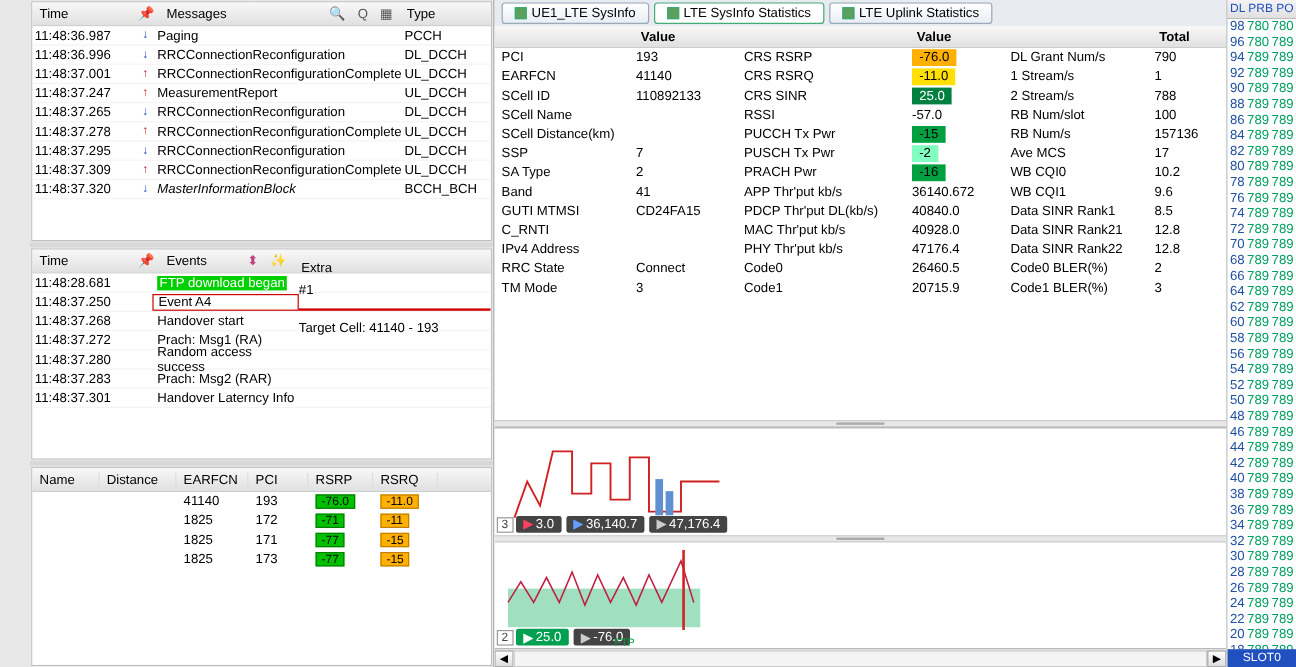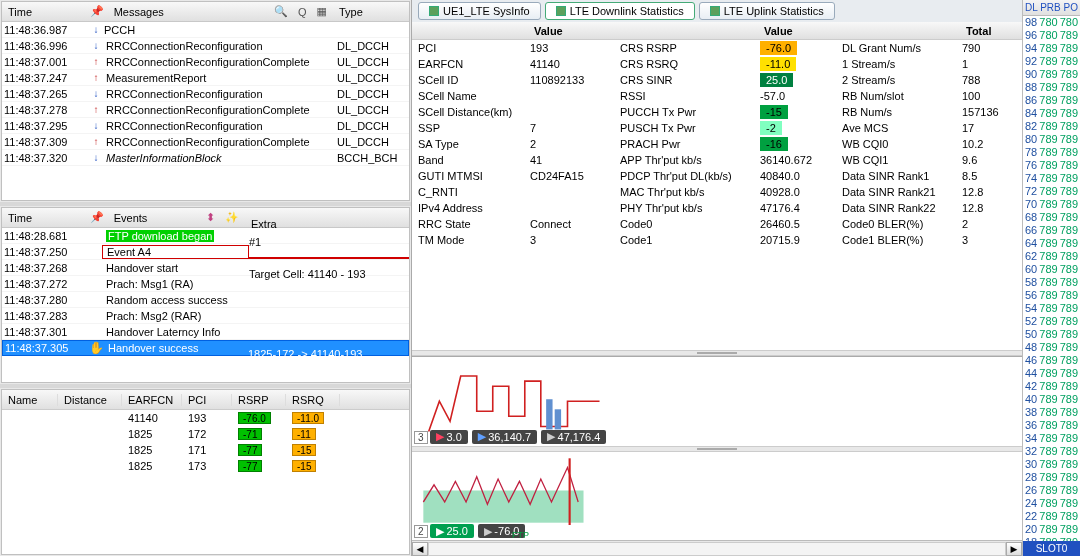--- a/index.html
+++ b/index.html
@@ -1,17 +1,17 @@
 <!DOCTYPE html>
 <html><head>
 <meta charset="utf-8">
 <style>
 * { box-sizing: border-box; margin: 0; padding: 0; font-family: Tahoma, Arial, sans-serif; font-size: 11px; }
 body { background: #e8e8e8; width: 1080px; height: 556px; overflow: hidden; position: relative; }
-.main { display: flex; width: 100%; height: 100%; }
+.main { display: flex; width: 100%; height: 100%; padding-left: 25px; }
 .left-col { width: 420px; display: flex; flex-direction: column; border-right: 1px solid #aaa; }
 .right-col { flex: 1; display: flex; }
 .right-main { flex: 1; display: flex; flex-direction: column; overflow: hidden; }
 .right-strip { width: 58px; background: #f0f0f0; border-left: 1px solid #bbb; display: flex; flex-direction: column; justify-content: flex-end; }
 
 .pane { background: #fff; border: 1px solid #c0c0c0; margin: 1px; display: flex; flex-direction: column; overflow: hidden; }
 .pane-hdr { background: linear-gradient(#f8f8f8,#e0e0e0); border-bottom: 1px solid #c8c8c8; display: flex; align-items: center; height: 20px; padding: 0 2px; gap: 6px; }
 .pane-hdr .col { flex: 0 0 auto; padding: 0 4px; }
 .hdr-time { width: 80px; }
 .icon-pin { color: #5080c0; }
@@ -114,20 +114,21 @@
         <span class="icon-tool">Q</span>
         <span class="icon-tool">▦</span>
         <span class="col c-type">Type</span>
       </div>
       <div class="grid" id="msg-grid">
           <div class="row">
             <span class="c-time">11:48:36.987</span>
   <span class="c-ico">
               <span class="arrow-down">↓</span>
             </span>
+  <span class="c-msg ">Paging</span>
   <span class="c-type">PCCH</span>
           </div>
           <div class="row">
             <span class="c-time">11:48:36.996</span>
   <span class="c-ico">
               <span class="arrow-down">↓</span>
             </span>
   <span class="c-msg ">RRCConnectionReconfiguration</span>
   <span class="c-type">DL_DCCH</span>
           </div>
@@ -236,26 +237,20 @@
             <span class="c-ev-time">11:48:37.283</span>
   <span style="width:14px"></span>
   <span class="c-ev-name">Prach: Msg2 (RAR)</span>
   <span class="c-ev-extra"></span>
           </div>
           <div class="row">
             <span class="c-ev-time">11:48:37.301</span>
   <span style="width:14px"></span>
   <span class="c-ev-name">Handover Laterncy Info</span>
   <span class="c-ev-extra"></span>
-          </div>
-          <div class="row hl-border-blue">
-            <span class="c-ev-time">11:48:37.305</span>
-            <span class="hand-ico">✋</span>
-            <span class="c-ev-name">Handover success</span>
-            <span class="c-ev-extra">1825-172 -&gt; 41140-193</span>
           </div>
         </div>
     </div>
 
     <div class="splitter-h"></div>
 
     <div class="pane nbr-pane" style="flex:1">
       <div class="nbr-hdr">
         <div class="nc-name">Name</div>
         <div class="nc-dist">Distance</div>
@@ -303,21 +298,21 @@
 
   <div class="right-col">
     <div class="right-main">
       <div class="tabs" id="tabs">
           <div class="tab">
             <span class="tab-ico"></span>
             <span>UE1_LTE SysInfo</span>
           </div>
           <div class="tab active">
             <span class="tab-ico"></span>
-            <span>LTE Downlink Statistics</span>
+            <span>LTE SysInfo Statistics</span>
           </div>
           <div class="tab">
             <span class="tab-ico"></span>
             <span>LTE Uplink Statistics</span>
           </div>
         </div>
 
       <div class="stats-body">
         <div class="stats-headrow">
           <div class="sc1"></div>

